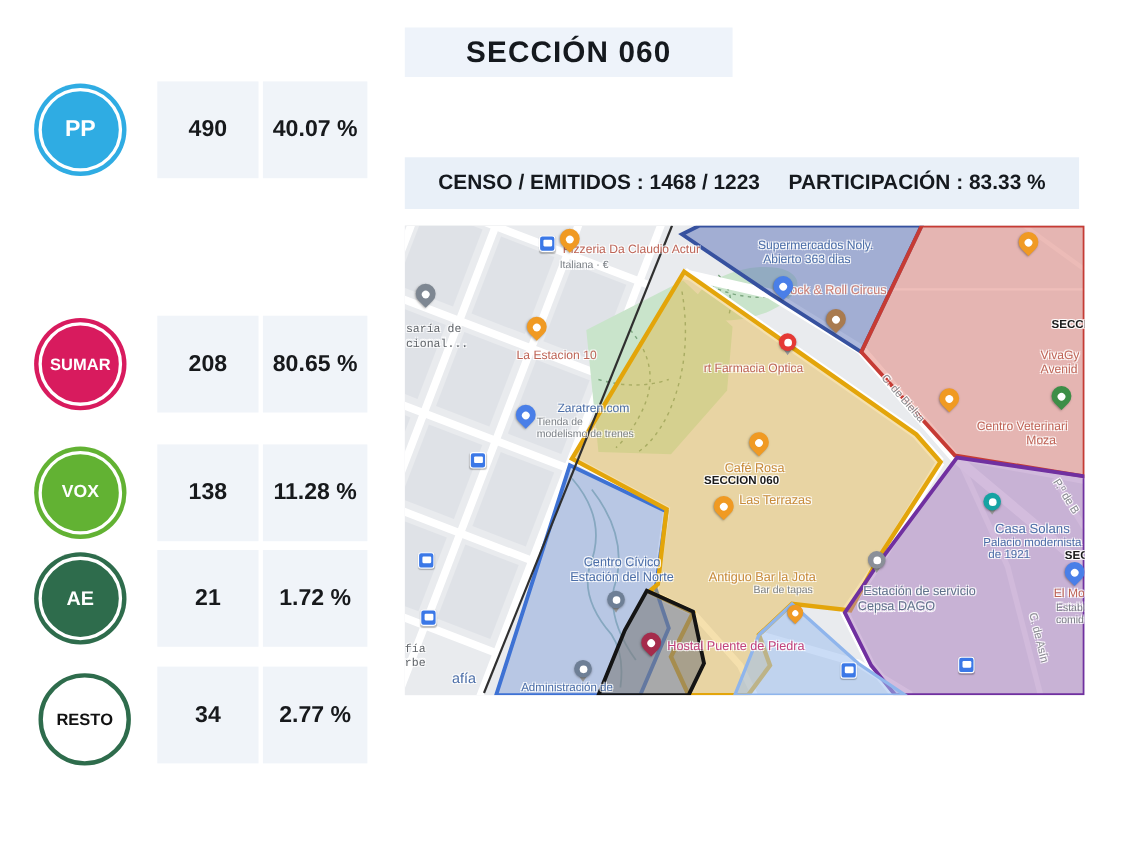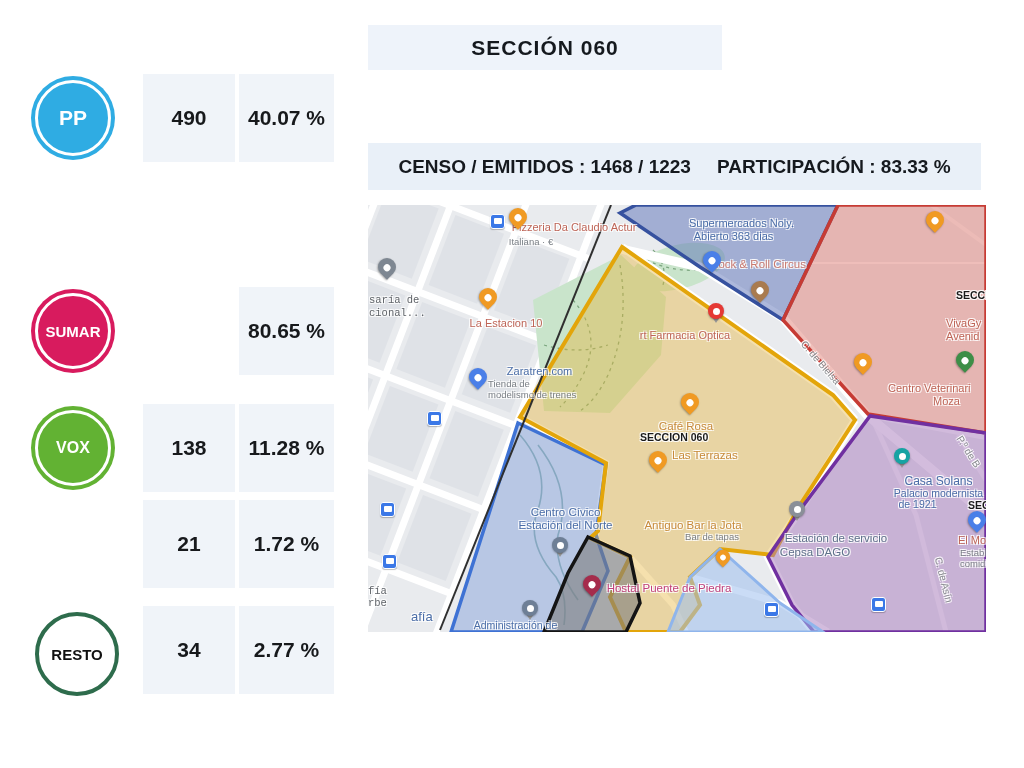--- a/index.html
+++ b/index.html
@@ -1,21 +1,21 @@
 <!DOCTYPE html>
 <html><head>
 <meta charset="utf-8">
 <style>
   html,body{margin:0;padding:0;background:#ffffff;}
   .stage{position:relative;width:1024px;height:768px;background:#ffffff;overflow:hidden;
          font-family:"Liberation Sans",sans-serif;}
 
   
-  .title-box{position:absolute;left:368px;top:25px;width:354px;height:45px;background:#EEF3FA;
-             display:flex;align-items:center;justify-content:center;font-size:21px;font-weight:800;
+  .title-box{position:absolute;left:368px;top:25px;width:298px;height:45px;background:#EEF3FA;
+             display:flex;align-items:center;justify-content:center;font-size:27px;font-weight:800;
              letter-spacing:1px;color:#15191E;}
   .census-box{position:absolute;left:368px;top:96px;width:613px;height:47px;background:#E9F0F8;
               display:flex;align-items:center;justify-content:center;gap:26px;font-size:19px;
               font-weight:800;color:#15191E;margin-top:47px;}
 
   
   .res-row{position:absolute;left:0;width:345px;height:88px;}
   .badge{position:absolute;left:31px;top:2px;width:84px;height:84px;border-radius:50%;
          display:flex;align-items:center;justify-content:center;color:#fff;font-weight:800;}
   .badge::before{content:"";position:absolute;inset:4px;border:3px solid #fff;border-radius:50%;}
@@ -103,36 +103,42 @@
         <span>490</span>
       </div>
     <div class="cell cell-pct">
         <span>40.07 %</span>
       </div>
   </div>
   <div class="res-row" style="top:287px">
     <div class="badge b-sumar">
         <span style="font-size:15px">SUMAR</span>
       </div>
+    <div class="cell cell-votes">
+        <span>208</span>
+      </div>
     <div class="cell cell-pct">
         <span>80.65 %</span>
       </div>
   </div>
   <div class="res-row" style="top:404px">
     <div class="badge b-vox">
         <span style="font-size:16px">VOX</span>
       </div>
     <div class="cell cell-votes">
         <span>138</span>
       </div>
     <div class="cell cell-pct">
         <span>11.28 %</span>
       </div>
   </div>
   <div class="res-row" style="top:500px">
+    <div class="badge b-ae">
+        <span style="font-size:18px">AE</span>
+      </div>
     <div class="cell cell-votes">
         <span>21</span>
       </div>
     <div class="cell cell-pct">
         <span>1.72 %</span>
       </div>
   </div>
   <div class="res-row" style="top:606px">
     <div class="badge b-resto" style="left:35px;top:6px">
         <span style="font-size:15px">RESTO</span>

